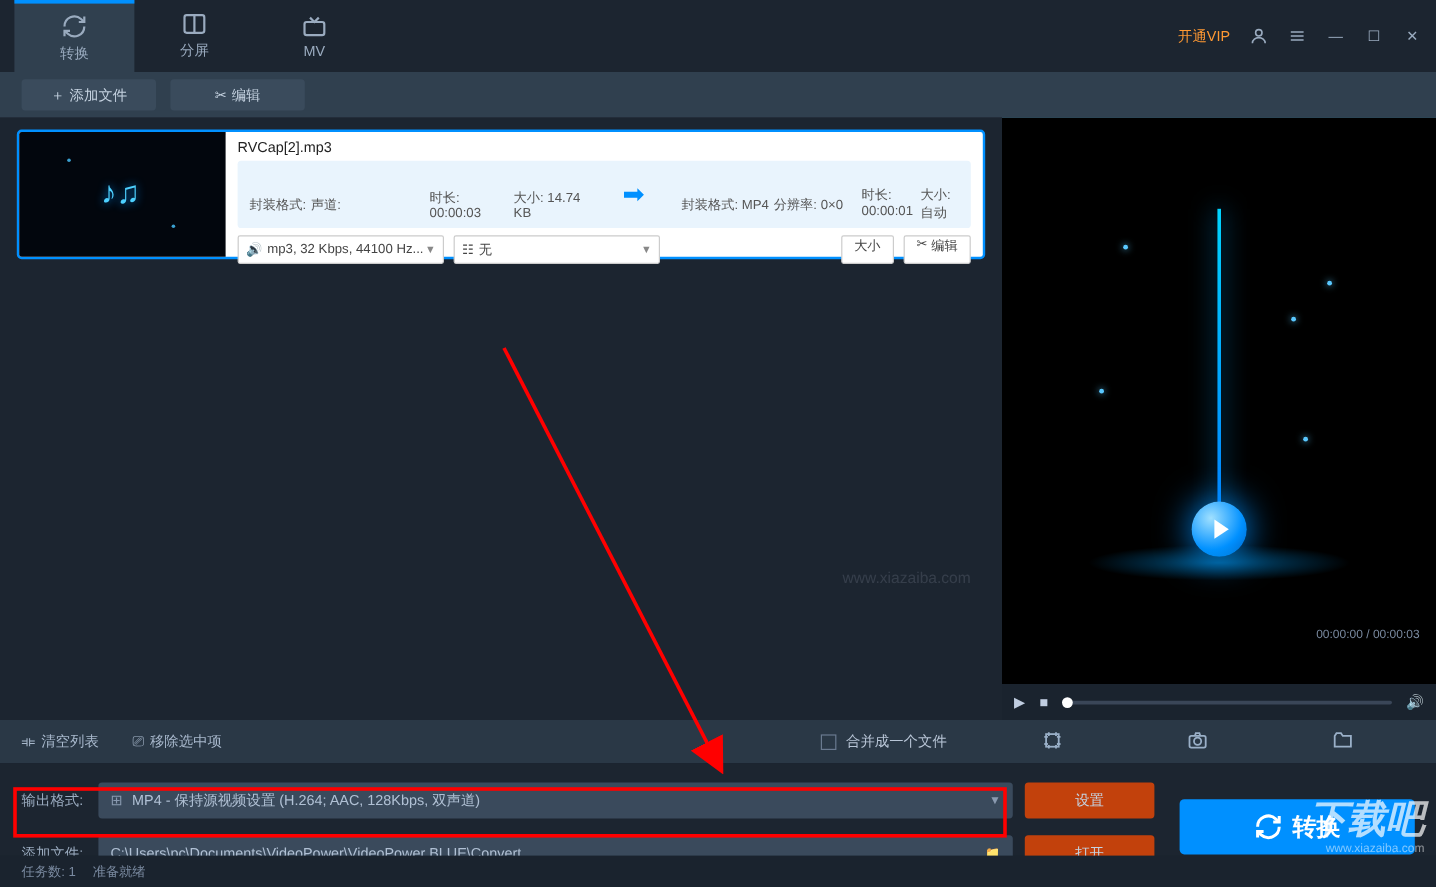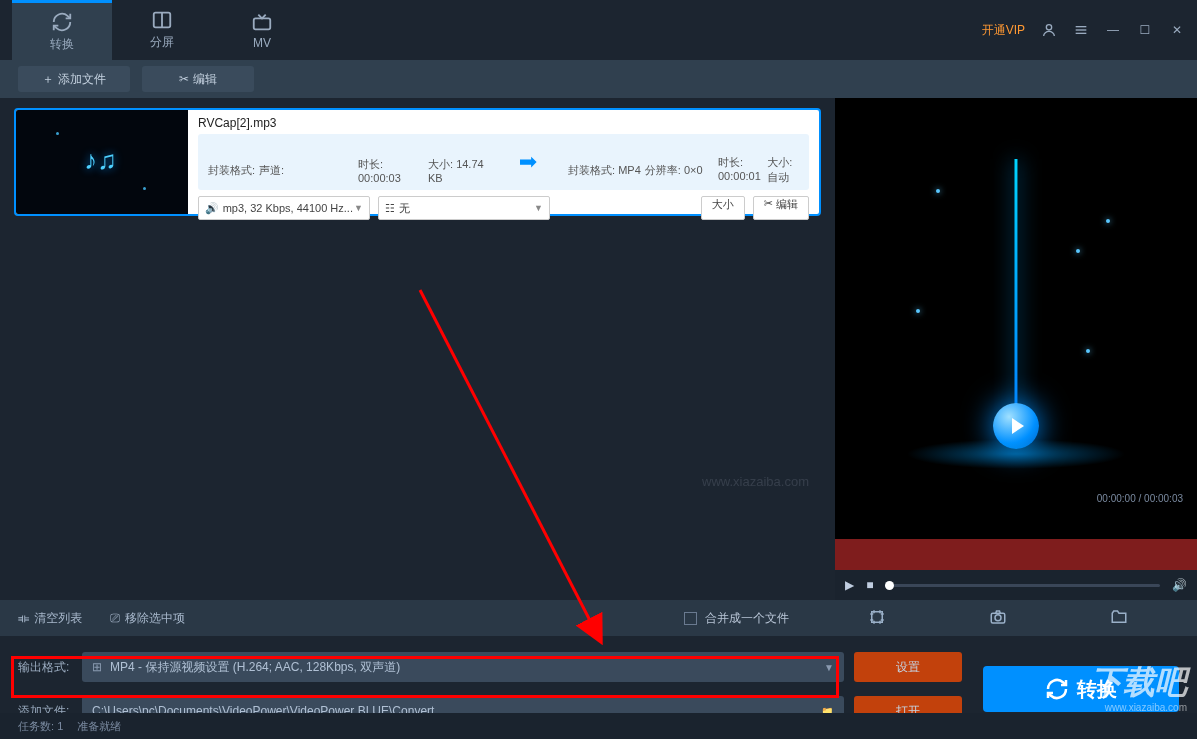--- a/index.html
+++ b/index.html
@@ -20,21 +20,21 @@
 .win-controls { margin-left: auto; display: flex; align-items: center; gap: 16px; }
 .vip { color: #ff9933; font-size: 12px; }
 .win-icon { width: 16px; height: 16px; display: flex; align-items: center; justify-content: center; cursor: pointer; color: #9aabbf; }
 
 .toolbar { height: 38px; display: flex; align-items: center; gap: 12px; padding: 0 18px; background: #30404f; }
 .tool-btn { height: 26px; padding: 0 18px; background: #3a4b5c; border: none; color: #c5d2e0; border-radius: 3px; cursor: pointer; display: flex; align-items: center; gap: 4px; font-size: 12px; }
 .tool-btn.wide { width: 112px; justify-content: center; }
 
 .workspace { display: flex; height: 502px; }
 .left-panel { width: 835px; padding: 10px 14px; background: #1c2530; }
-.right-panel { flex: 1; background: #7f1d1d; display: flex; flex-direction: column; gap: 31px; }
+.right-panel { flex: 1; background: #7dd3fc; display: flex; flex-direction: column; }
 
 .file-card { background: #fff; border: 2px solid #0090ff; border-radius: 4px; height: 108px; display: flex; }
 .thumb { width: 172px; height: 100%; background: #02060d; border-radius: 2px 0 0 2px; position: relative; }
 .thumb-notes { position: absolute; top: 50%; left: 50%; transform: translate(-55%, -55%); color: #4dd0ff; font-size: 26px; text-shadow: 0 0 8px #0090ff; }
 .thumb-dots::before, .thumb-dots::after { content: ""; position: absolute; width: 3px; height: 3px; background: #3aa0d0; border-radius: 50%; }
 .thumb-dots::before { top: 22px; left: 40px; }
 .thumb-dots::after { bottom: 24px; right: 42px; }
 
 .card-body { flex: 1; padding: 6px 10px; color: #333; }
 .fname { font-size: 12px; color: #222; margin-bottom: 4px; }

